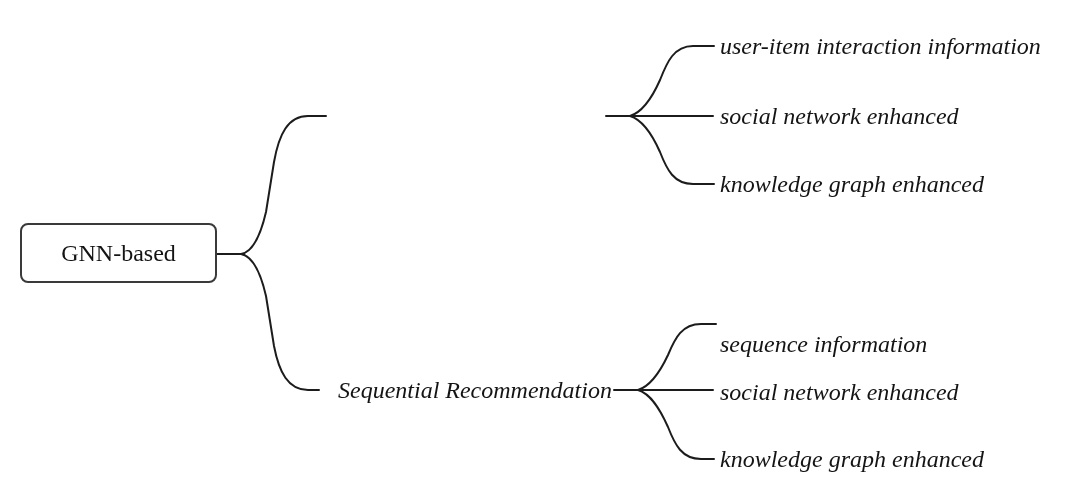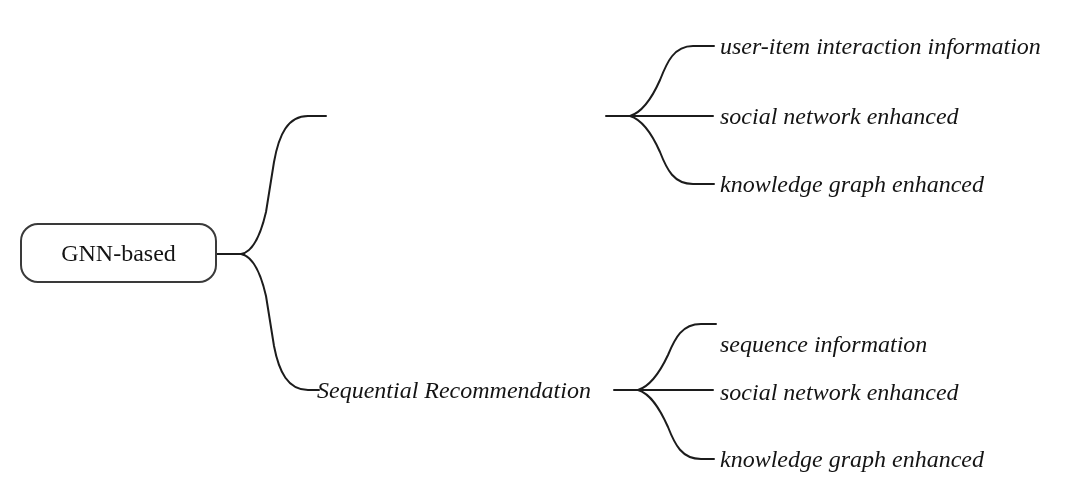--- a/index.html
+++ b/index.html
@@ -24,41 +24,41 @@
     height: 497px;
   }
   .root-box {
     position: absolute;
     left: 20px;
     top: 223px;
     width: 197px;
     height: 60px;
     box-sizing: border-box;
     border: 2px solid #3a3a3a;
-    border-radius: 18px;
+    border-radius: 8px;
     background: #ffffff;
     display: flex;
     flex-direction: column;
     align-items: center;
     justify-content: center;
     font-size: 24px;
     line-height: 27px;
     text-align: center;
     white-space: nowrap;
   }
   .label {
     position: absolute;
     font-size: 24px;
     line-height: 28px;
     height: 28px;
     white-space: nowrap;
     font-style: italic;
   }
   .branch-label-general    { left: 336px; top: 102px; }
-  .branch-label-sequential { left: 317px; top: 376px; }
+  .branch-label-sequential { left: 338px; top: 376px; }
   .leaf-g0 { left: 720px; top: 32px;  }
   .leaf-g1 { left: 720px; top: 102px; }
   .leaf-g2 { left: 720px; top: 170px; }
   .leaf-s0 { left: 720px; top: 310px; margin-top: 20px; }
   .leaf-s1 { left: 720px; top: 378px; }
   .leaf-s2 { left: 720px; top: 445px; }
 </style>
 </head>
 <body>
 

